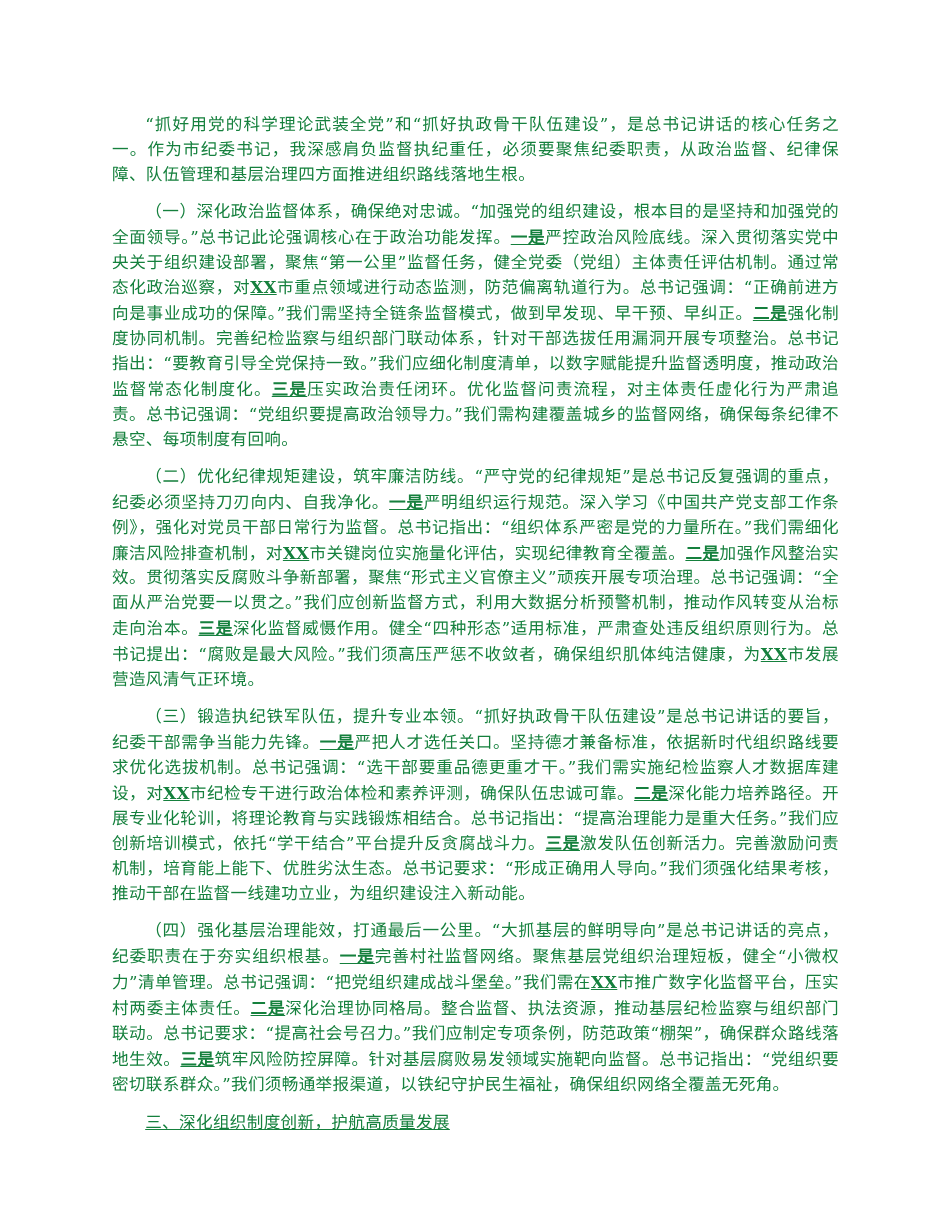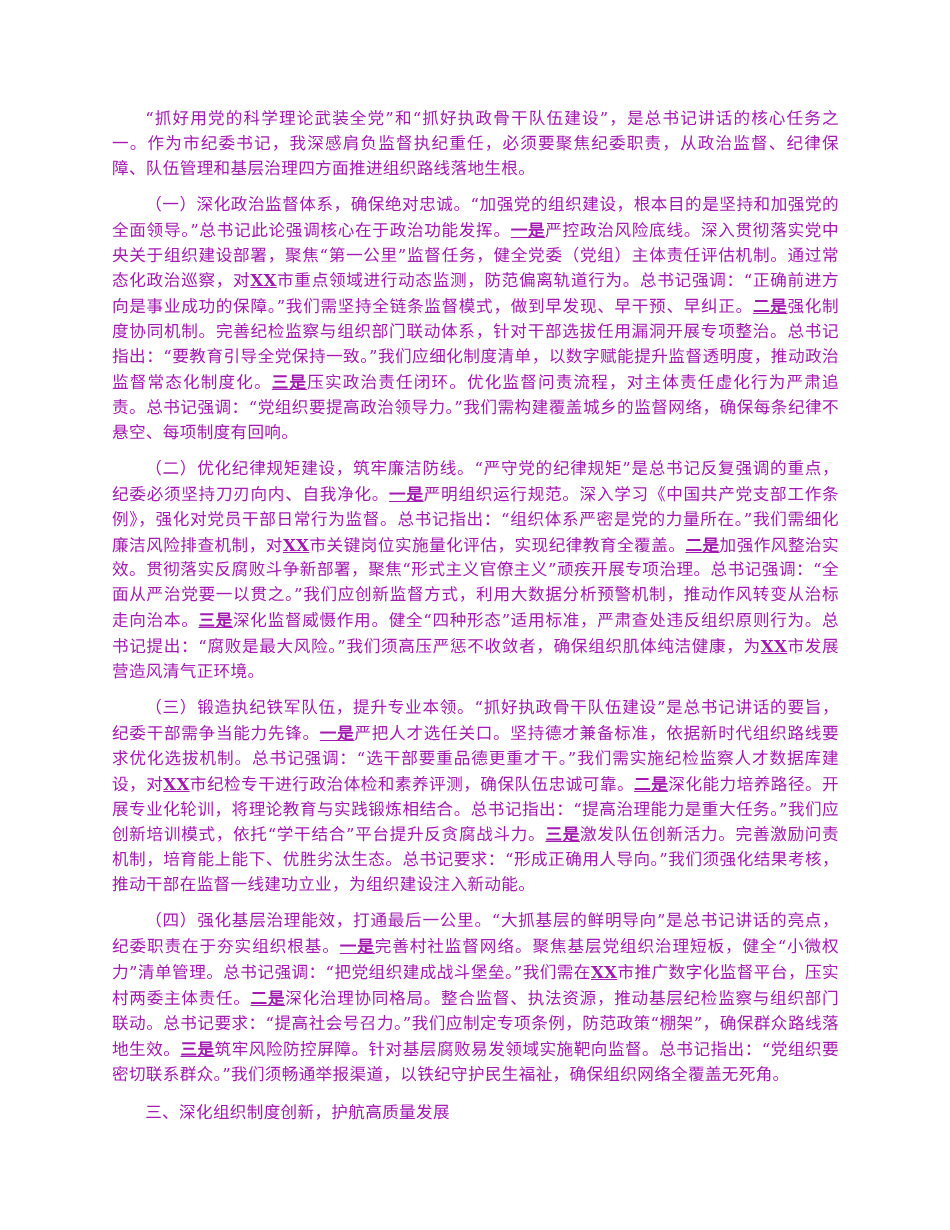--- a/index.html
+++ b/index.html
@@ -20,32 +20,33 @@
     overflow: hidden;
     box-sizing: border-box;
   }
   .content {
     position: absolute;
     left: 112px;
     top: 101px;
     width: 727px;
   }
   .para {
-    margin: 6px 0 11px 0;
+    margin: 12px 0 11px 0;
     font-size: 16.6px;
     line-height: 24.9px;
     text-align: justify;
     text-justify: inter-ideograph;
     text-indent: 2em;
     letter-spacing: 0.02em;
     word-break: break-all;
-    color: #a21caf;
+    color: #15803d;
   }
   .para:last-child {
     margin-bottom: 0;
+    text-decoration: underline;
   }
   .para.heading {
     margin-top: 13px;
   }
   b, .b {
     font-weight: bold;
     text-decoration: underline;
   }
 </style>
 </head>

